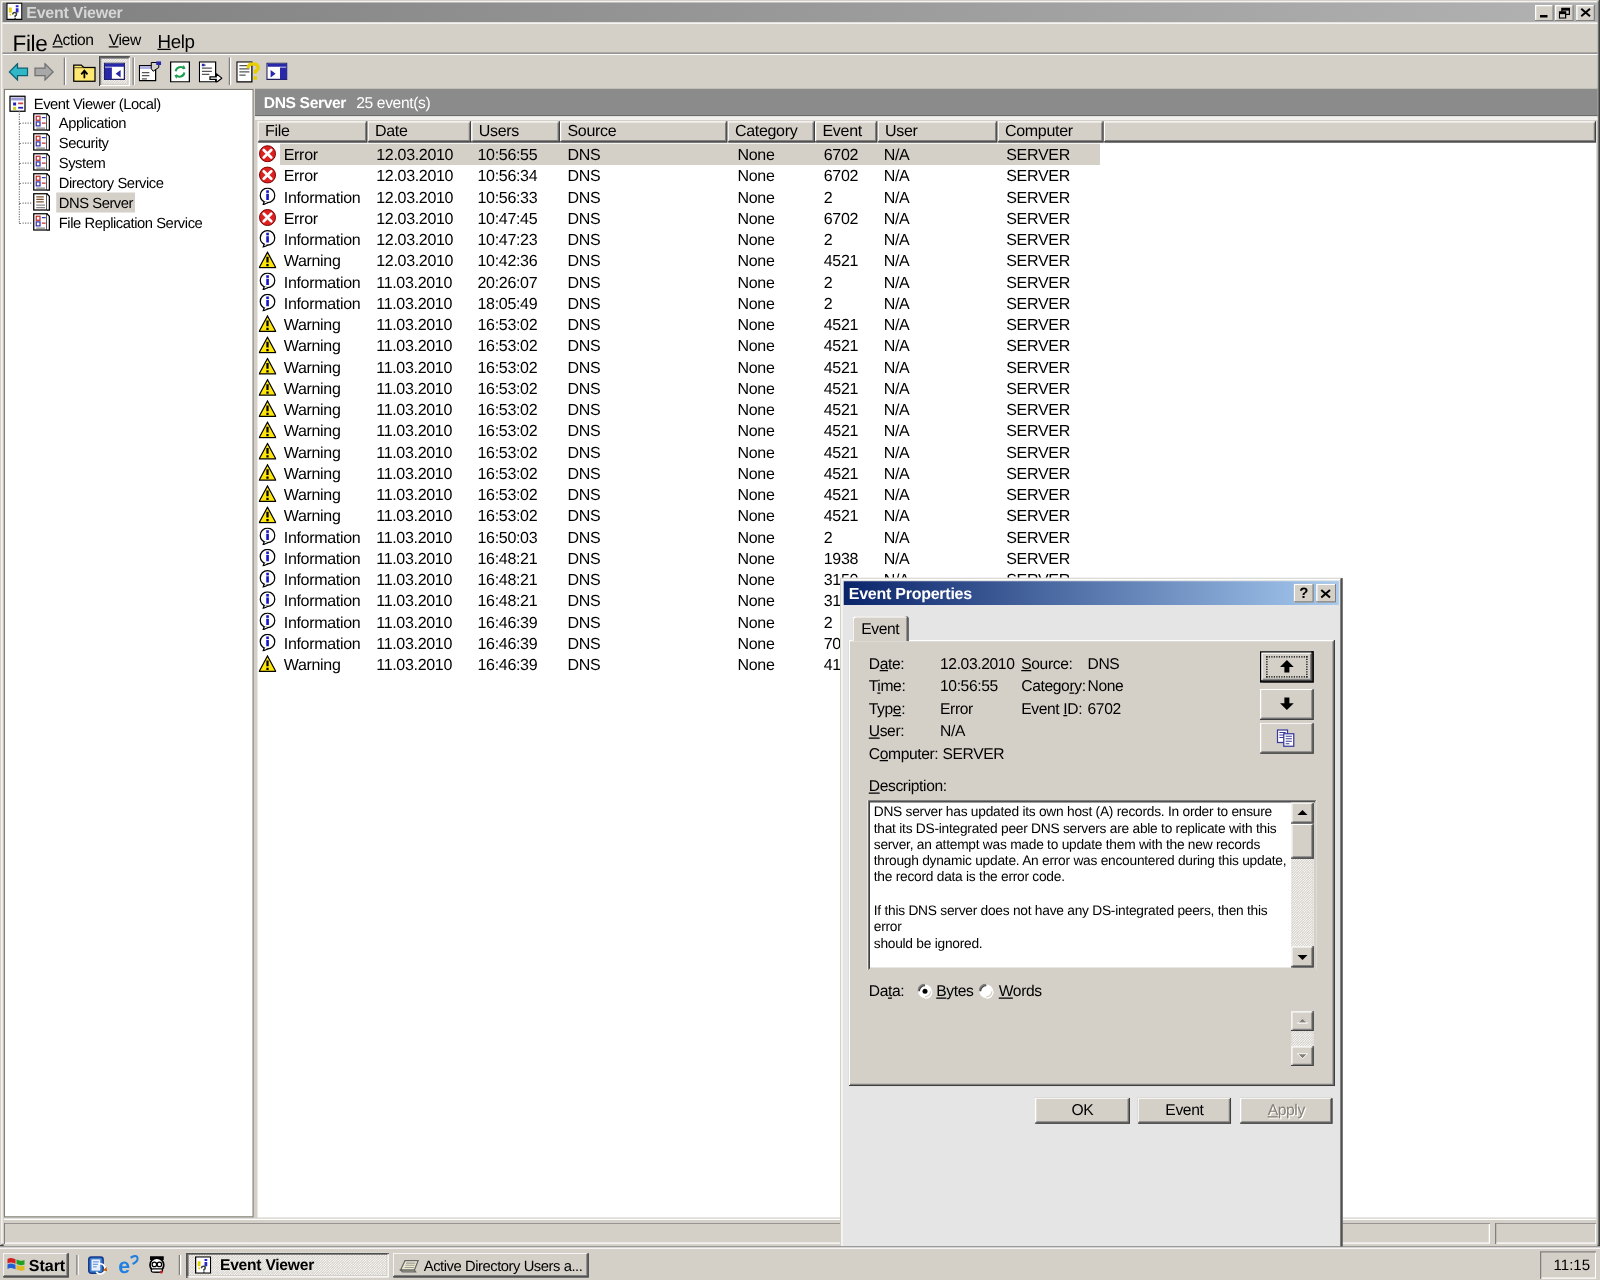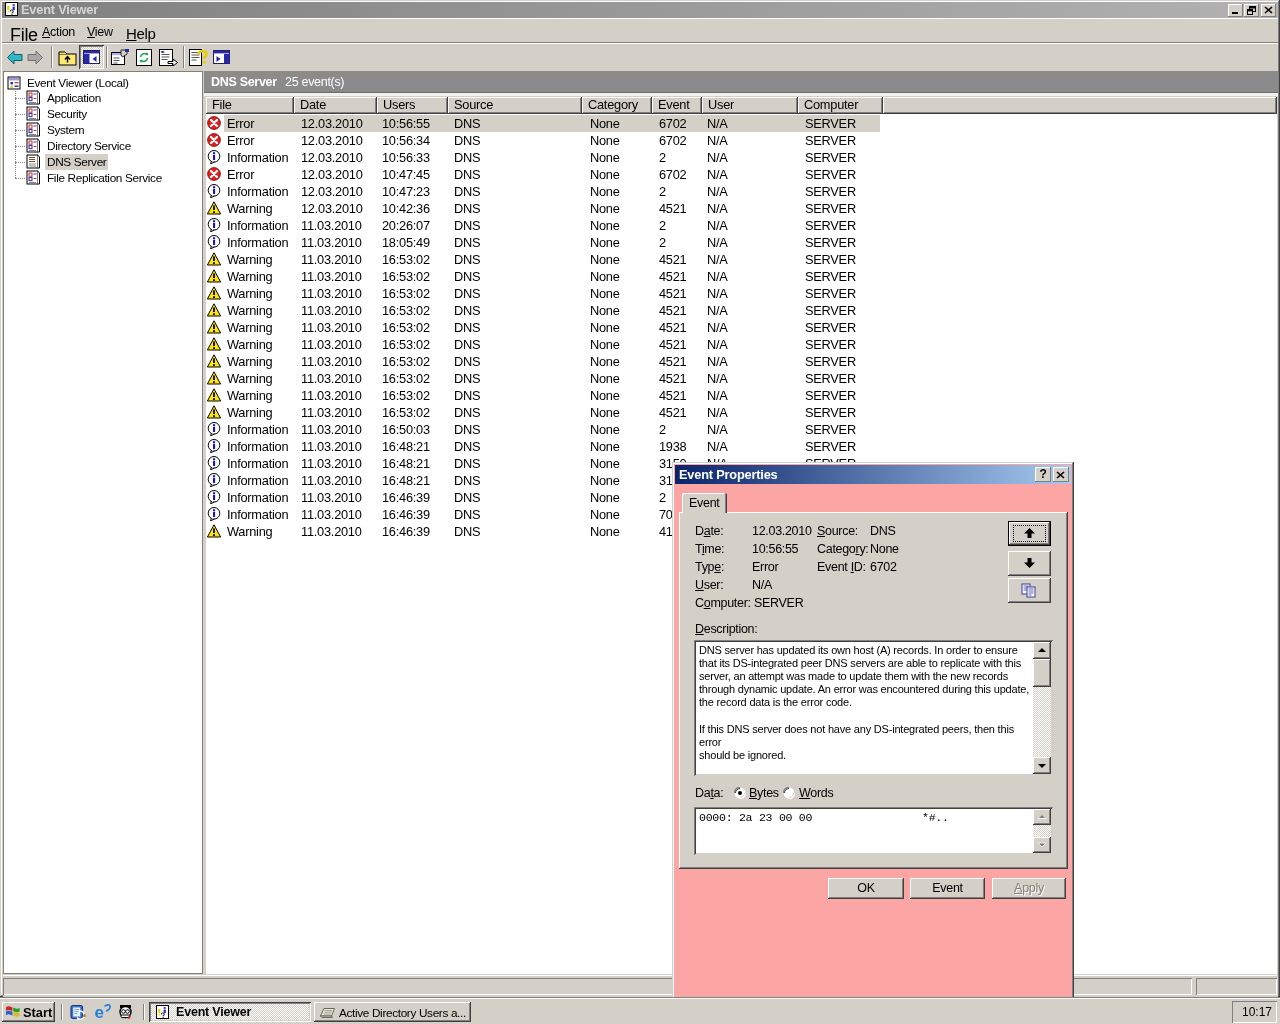--- a/index.html
+++ b/index.html
@@ -624,21 +624,21 @@
       <div class="abs lvt" style="left:501px;top:428px;">N/A</div>
       <div class="abs lvt" style="left:599px;top:428px;">SERVER</div>
     </div>
 
   <div class="abs" style="left:3px;top:975px;width:1274px;height:22px;background:#d4d0c8;border-top:1px solid #fff;"></div>
   <div class="abs sunkenthin" style="left:3px;top:978px;width:1056px;height:17px;"></div>
   <div class="abs sunkenthin" style="left:1063px;top:978px;width:129px;height:17px;"></div>
   <div class="abs sunkenthin" style="left:1196px;top:978px;width:81px;height:17px;"></div>
 </div>
 
-<div class="abs" id="dialog" style="left:672px;top:462px;width:402px;height:542px;font-size:12.5px;letter-spacing:-0.3px;background:#fca5a5; box-shadow: inset -1px -1px 0 #404040, inset 1px 1px 0 #d4d0c8, inset -2px -2px 0 #808080, inset 2px 2px 0 #ffffff;">
+<div class="abs" id="dialog" style="left:672px;top:462px;width:402px;height:542px;font-size:12.5px;letter-spacing:-0.3px;background:#e5e5e5; box-shadow: inset -1px -1px 0 #404040, inset 1px 1px 0 #d4d0c8, inset -2px -2px 0 #808080, inset 2px 2px 0 #ffffff;">
   <div class="abs" style="left:3px;top:3px;width:396px;height:19px;background:linear-gradient(to right,#0a246a,#a6caf0);">
     <span style="position:absolute;left:4px;top:2px;color:#fff;font-weight:bold;font-size:12.8px;letter-spacing:-0.2px;">Event Properties</span>
   </div>
   <div class="abs raisedthin" style="left:363px;top:5px;width:16px;height:15px;text-align:center;font-weight:bold;font-size:12px;line-height:15px;">?</div>
   <div class="abs raisedthin" style="left:381px;top:5px;width:16px;height:15px;"></div>
   <div class="abs" style="left:384px;top:9px;width:9px;height:8px;">
       <svg width="9" height="8" viewBox="0 0 9 8">
         <path d="M1 1 L8 7 M8 1 L1 7" stroke="#000" stroke-width="1.6"></path>
       </svg>
     </div>
@@ -722,24 +722,20 @@
       <div class="abs" style="left:111px;top:325px;">
         <svg width="12" height="12" viewBox="0 0 12 12">
           <circle cx="6" cy="6" r="5.5" fill="#fff"></circle>
           <path d="M6 0.5 A5.5 5.5 0 0 0 0.5 6" fill="none" stroke="#808080" stroke-width="1.4"></path>
           <path d="M6 1.5 A4.5 4.5 0 0 0 1.5 6" fill="none" stroke="#404040" stroke-width="1"></path>
           <path d="M6 11.5 A5.5 5.5 0 0 0 11.5 6" fill="none" stroke="#fff" stroke-width="1.4"></path>
           <path d="M6 10.5 A4.5 4.5 0 0 0 10.5 6" fill="none" stroke="#d4d0c8" stroke-width="1"></path>
         </svg>
       </div>
       <div class="abs" style="left:127px;top:324px;"><u>W</u>ords</div>
-      <div class="abs sunken2" style="left:22px;top:345px;width:359px;height:48px;">
-        <div style="position:absolute;left:5px;top:4px;font-family:'Liberation Mono',monospace;font-size:11.6px;">0000: 2a 23 00 00</div>
-        <div style="position:absolute;left:228px;top:4px;font-family:'Liberation Mono',monospace;font-size:11.6px;">*#..</div>
-      </div>
       <div class="abs" style="left:361px;top:347px;width:18px;height:44px;background-image:linear-gradient(45deg,#fff 25%,transparent 25%,transparent 75%,#fff 75%),linear-gradient(45deg,#fff 25%,transparent 25%,transparent 75%,#fff 75%);background-size:2px 2px;background-position:0 0,1px 1px;background-color:#d4d0c8;">
 <div class="abs raised" style="left:0;top:0;width:18px;height:16px;">
           <svg width="18" height="16">
             <path d="M9 5 L13 9 L5 9 Z" fill="#848078"></path>
             <path d="M5 9.5 L13 9.5 L9 5.5 Z" fill="none" stroke="#fff" stroke-width="0.8"></path>
           </svg>
         </div>
 <div class="abs raised" style="left:0;top:28px;width:18px;height:16px;">
           <svg width="18" height="16">
             <path d="M9 10 L13 6 L5 6 Z" fill="#848078"></path>
@@ -811,15 +807,15 @@
       <div style="position:absolute;left:5px;top:3px;">
         <svg width="17" height="14" viewBox="0 0 17 14">
           <path d="M1.5 11 L5 3.5 L15.5 3.5 L12.5 11 Z" fill="#f0ecd0" stroke="#666" stroke-width="1"></path>
           <path d="M5.8 5.5 h7.5 M5.2 7.2 h7.5 M4.6 9 h7.5" stroke="#999" stroke-width="0.9"></path>
           <path d="M1.5 11 L12.5 11 L13.5 12.5 L3 12.5 Z" fill="#d8d0a8" stroke="#666" stroke-width="1"></path>
         </svg>
       </div>
       <div style="position:absolute;left:25px;top:4px;font-size:11.8px;letter-spacing:-0.35px;">Active Directory Users a...</div>
     </div>
     <div class="abs sunkenthin" style="left:1232px;top:2px;width:45px;height:22px;">
-      <div style="position:absolute;right:5px;top:4px;font-size:12px;">10:17</div>
+      <div style="position:absolute;right:5px;top:4px;font-size:12px;">11:15</div>
     </div>
   </div>
 
 </body></html>

